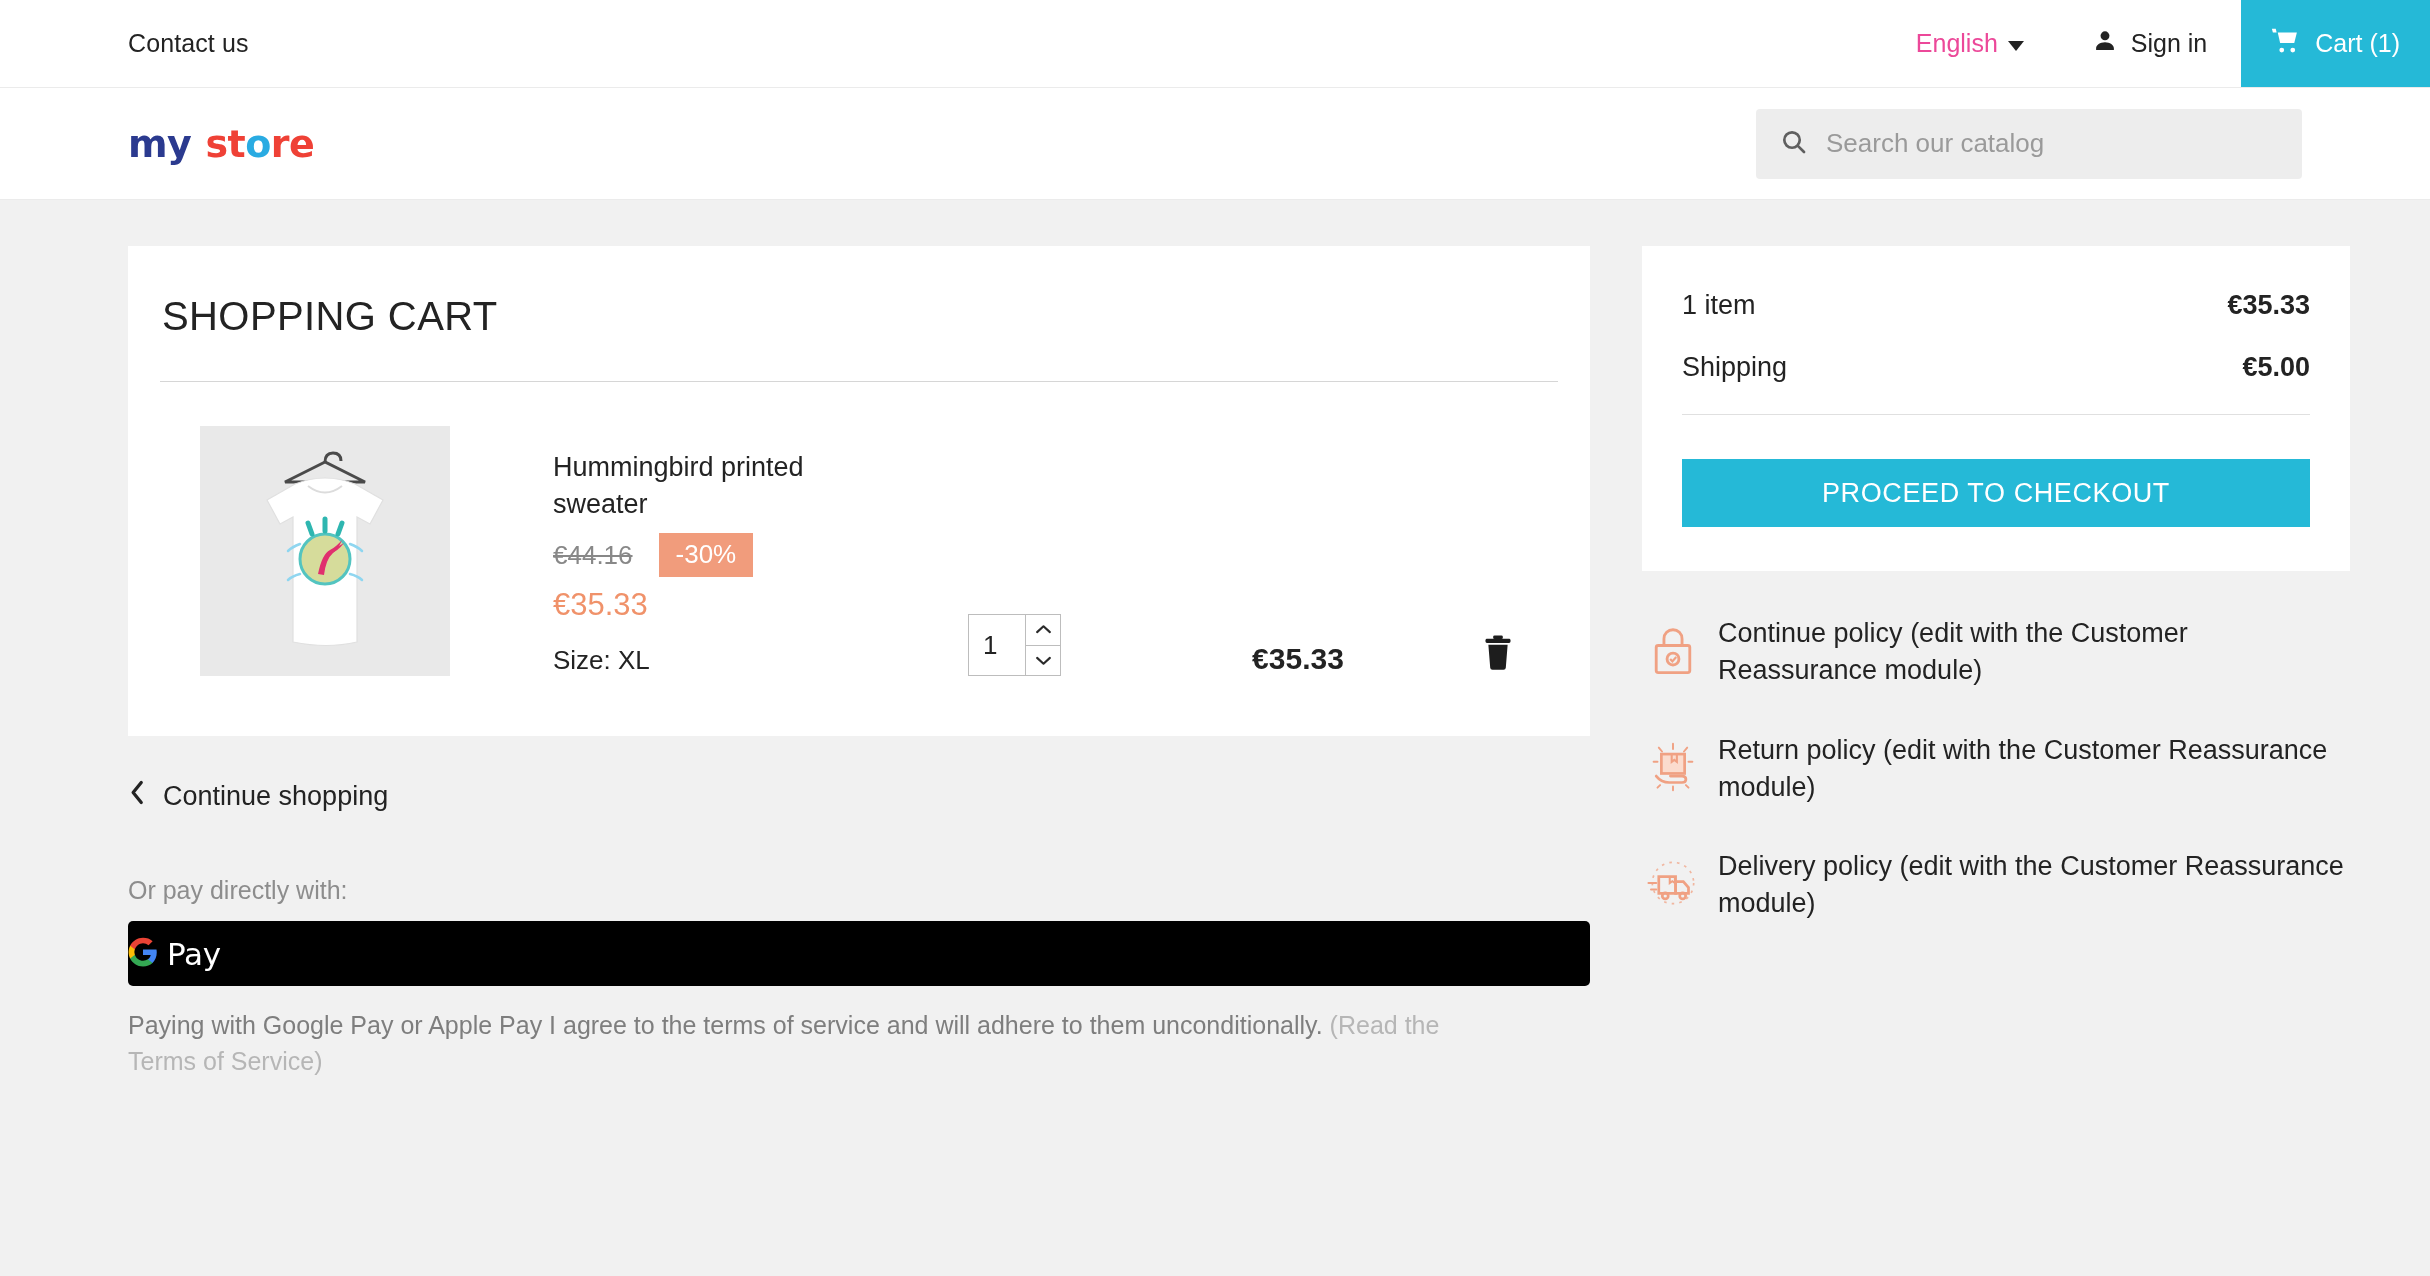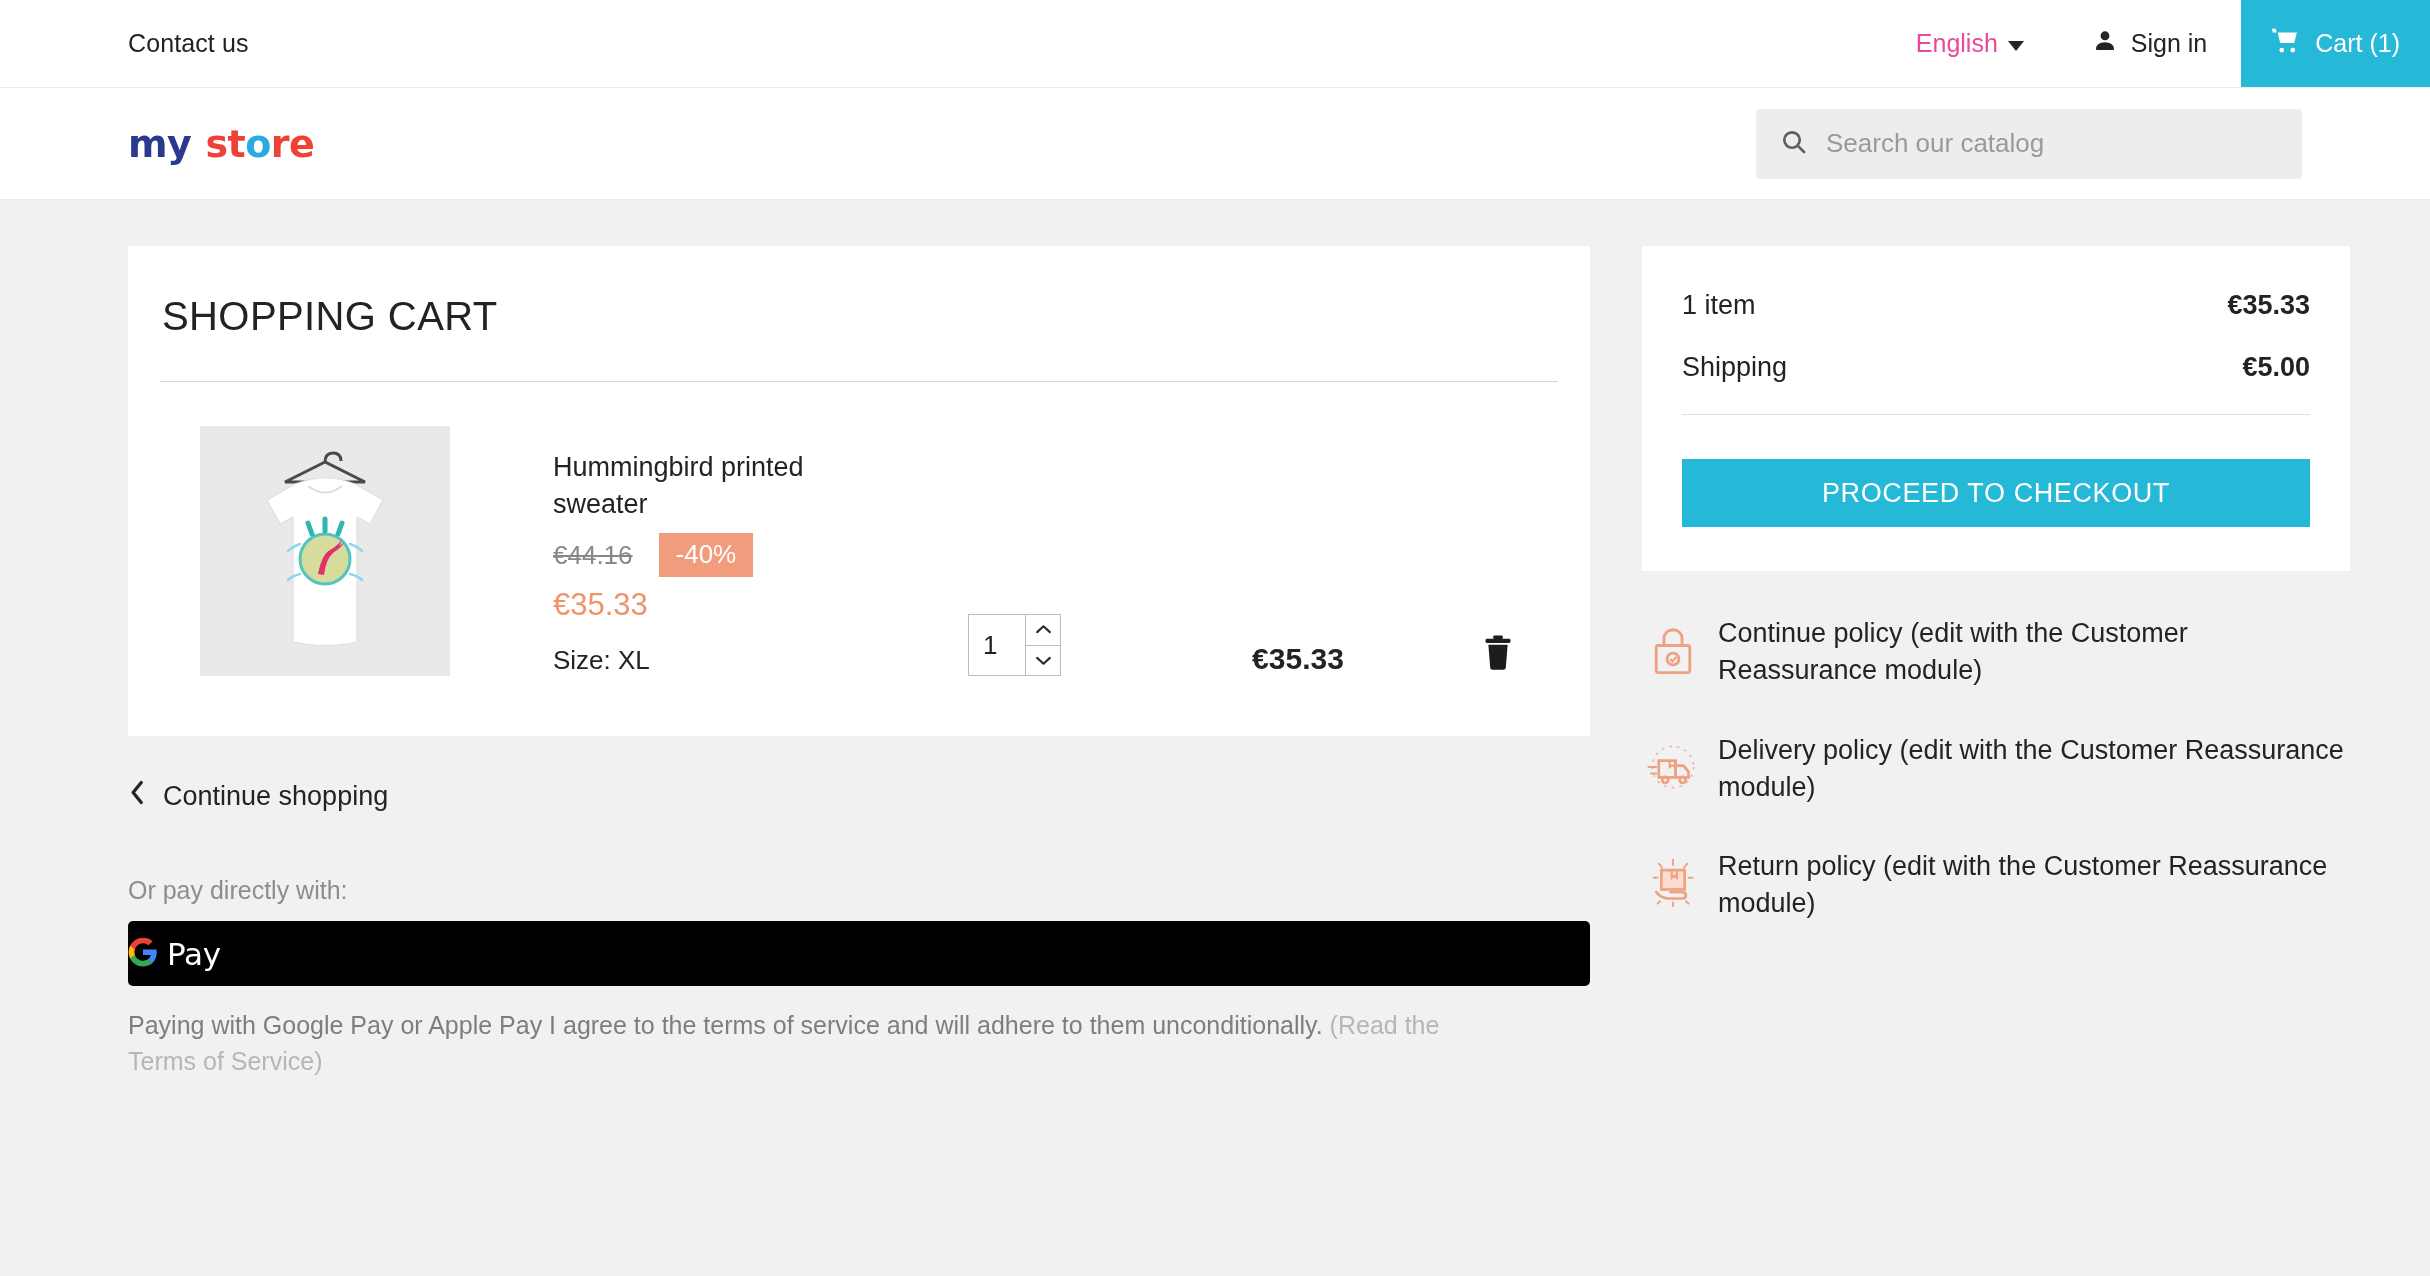--- a/index.html
+++ b/index.html
@@ -465,21 +465,21 @@
             <path d="M150 118 q8 3 12 7" stroke="#8fd6f0" stroke-width="2.5" fill="none" stroke-linecap="round"></path>
             <path d="M100 148 q-8 2 -12 6" stroke="#8fd6f0" stroke-width="2.5" fill="none" stroke-linecap="round"></path>
             <path d="M150 148 q8 2 12 6" stroke="#8fd6f0" stroke-width="2.5" fill="none" stroke-linecap="round"></path>
           </svg>
         </div>
 
         <div class="prod-info">
           <div class="prod-name">Hummingbird printed sweater</div>
           <div class="price-row">
             <span class="price-old">€44.16</span>
-            <span class="badge-discount">-40%</span>
+            <span class="badge-discount">-30%</span>
           </div>
           <div class="price-new">€35.33</div>
           <div class="prod-size">Size: XL</div>
         </div>
 
         <div class="qty-wrap">
           <div class="qty-box">
             <input type="text" value="1" style="">
             <div class="qty-arrows">
               <div class="qty-arrow top">
@@ -561,38 +561,20 @@
         <span class="policy-icon">
           <svg width="62" height="62" viewBox="0 0 48 48" fill="none" stroke="#f0a183" stroke-width="2.2">
             <rect x="11" y="20.5" width="26" height="21" rx="1.6"></rect>
             <path d="M17 20.5v-5.2a7 7 0 0 1 14 0v5.2"></path>
             <circle cx="24" cy="31" r="4.6"></circle>
             <polyline points="21.8,31 23.5,32.8 26.5,29.4" stroke-width="1.7"></polyline>
           </svg>
         </span>
         <div class="policy-text">
           <span class="policy-title">Continue policy</span><span> (edit with the Customer Reassurance module)</span>
-        </div>
-      </div>
-
-      <div class="policy">
-        <span class="policy-icon">
-          <svg width="62" height="62" viewBox="0 0 48 48" fill="none" stroke="#f0a183" stroke-width="2.1">
-            <circle cx="24" cy="24" r="16" stroke-dasharray="2 4" stroke-width="1.3" opacity="0.75"></circle>
-            <path d="M13 19h13v13H13z"></path>
-            <path d="M26 23h6l4 4.5V32h-10z"></path>
-            <circle cx="18" cy="34" r="2.3"></circle>
-            <circle cx="31.5" cy="34" r="2.3"></circle>
-            <path d="M21.5 19v5l2-1.4 2 1.4v-5" stroke-width="1.6"></path>
-            <line x1="5" y1="24" x2="11" y2="24" stroke-linecap="round" stroke-width="1.6"></line>
-            <line x1="7" y1="29" x2="11" y2="29" stroke-linecap="round" stroke-width="1.6"></line>
-          </svg>
-        </span>
-        <div class="policy-text">
-          <span class="policy-title">Delivery policy</span><span> (edit with the Customer Reassurance module)</span>
         </div>
       </div>
 
       <div class="policy">
         <span class="policy-icon">
           <svg width="62" height="62" viewBox="0 0 48 48" fill="none" stroke="#f0a183" stroke-width="2.1">
             <rect x="15" y="14" width="18" height="15" fill="#fbdcce" stroke="#f0a183"></rect>
             <path d="M23 14v6l2-1.5 2 1.5v-6" stroke-width="1.6"></path>
             <path d="M11 31q4 5 10 5h10q3 0 3-2.5T31 31H22" stroke-linecap="round"></path>
             <line x1="24" y1="6" x2="24" y2="10" stroke-linecap="round" stroke-width="1.5"></line>
@@ -603,15 +585,33 @@
             <line x1="12" y1="40" x2="14" y2="38" stroke-linecap="round" stroke-width="1.5"></line>
             <line x1="24" y1="42" x2="24" y2="39" stroke-linecap="round" stroke-width="1.5"></line>
             <line x1="36" y1="40" x2="34" y2="38" stroke-linecap="round" stroke-width="1.5"></line>
           </svg>
         </span>
         <div class="policy-text">
           <span class="policy-title">Return policy</span><span> (edit with the Customer Reassurance module)</span>
         </div>
       </div>
 
+      <div class="policy">
+        <span class="policy-icon">
+          <svg width="62" height="62" viewBox="0 0 48 48" fill="none" stroke="#f0a183" stroke-width="2.1">
+            <circle cx="24" cy="24" r="16" stroke-dasharray="2 4" stroke-width="1.3" opacity="0.75"></circle>
+            <path d="M13 19h13v13H13z"></path>
+            <path d="M26 23h6l4 4.5V32h-10z"></path>
+            <circle cx="18" cy="34" r="2.3"></circle>
+            <circle cx="31.5" cy="34" r="2.3"></circle>
+            <path d="M21.5 19v5l2-1.4 2 1.4v-5" stroke-width="1.6"></path>
+            <line x1="5" y1="24" x2="11" y2="24" stroke-linecap="round" stroke-width="1.6"></line>
+            <line x1="7" y1="29" x2="11" y2="29" stroke-linecap="round" stroke-width="1.6"></line>
+          </svg>
+        </span>
+        <div class="policy-text">
+          <span class="policy-title">Delivery policy</span><span> (edit with the Customer Reassurance module)</span>
+        </div>
+      </div>
+
     </div>
   </div>
 </div>
 
 </body></html>

